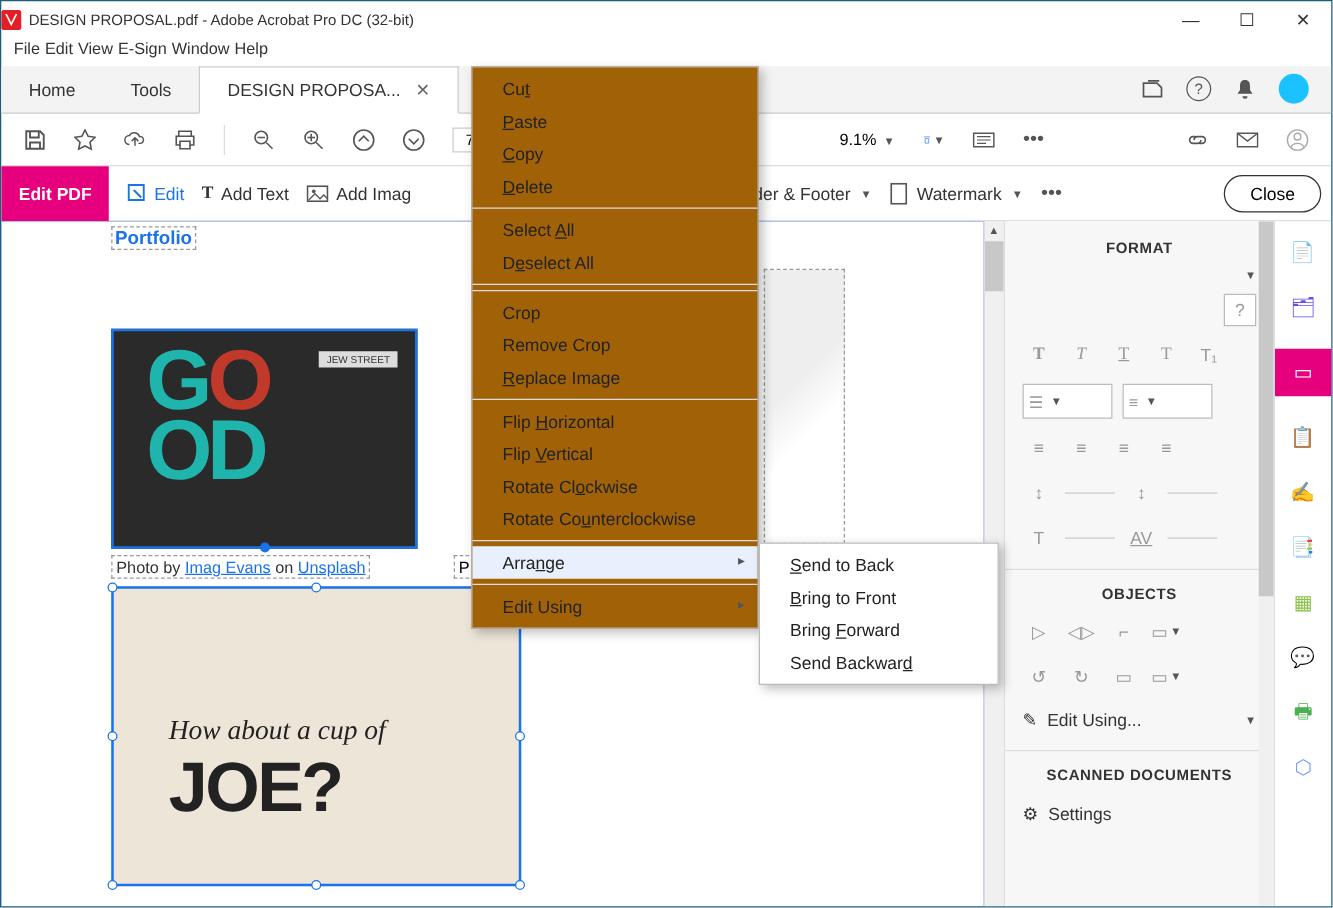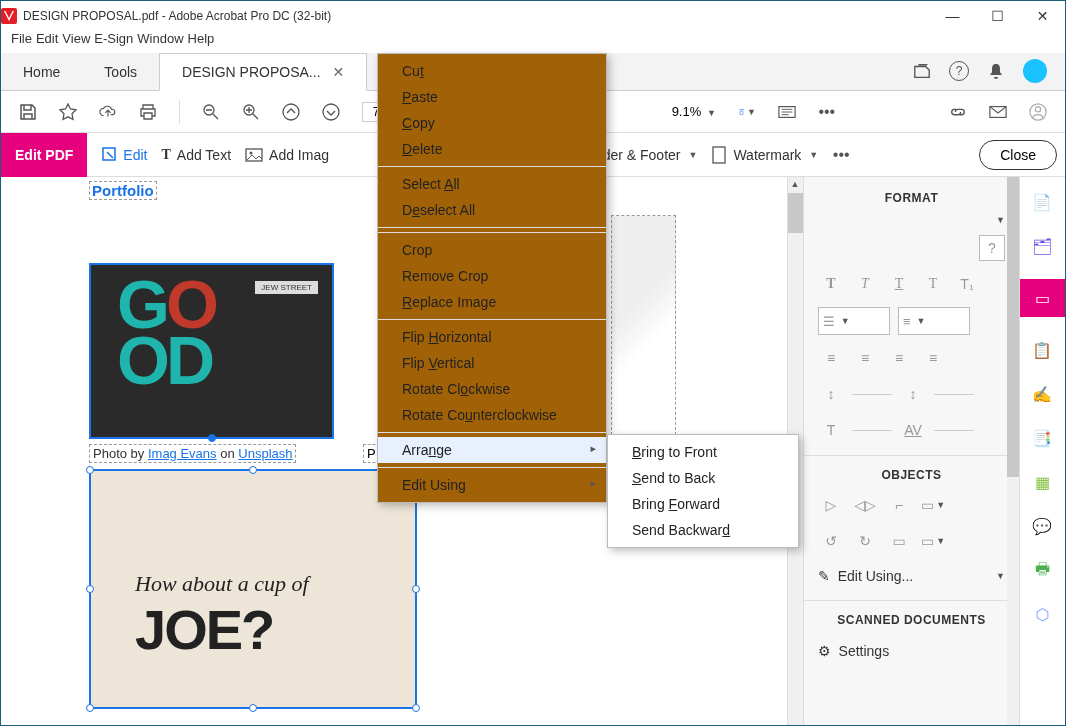--- a/index.html
+++ b/index.html
@@ -384,17 +384,17 @@
   <div class="ctx-item">Flip <span class="u">V</span>ertical</div>
   <div class="ctx-item">Rotate Cl<span class="u">o</span>ckwise</div>
   <div class="ctx-item">Rotate Co<span class="u">u</span>nterclockwise</div>
   <div class="ctx-sep"></div>
   <div class="ctx-item has-sub hl">Arra<span class="u">n</span>ge</div>
   <div class="ctx-sep"></div>
   <div class="ctx-item has-sub">Edit Usin<span class="u">g</span></div>
 </div>
 
 <div class="submenu">
+  <div class="ctx-item"><span class="u">S</span>end to Back</div>
   <div class="ctx-item"><span class="u">B</span>ring to Front</div>
-  <div class="ctx-item"><span class="u">S</span>end to Back</div>
   <div class="ctx-item">Bring <span class="u">F</span>orward</div>
   <div class="ctx-item">Send Backwar<span class="u">d</span></div>
 </div>
 
 </body></html>

